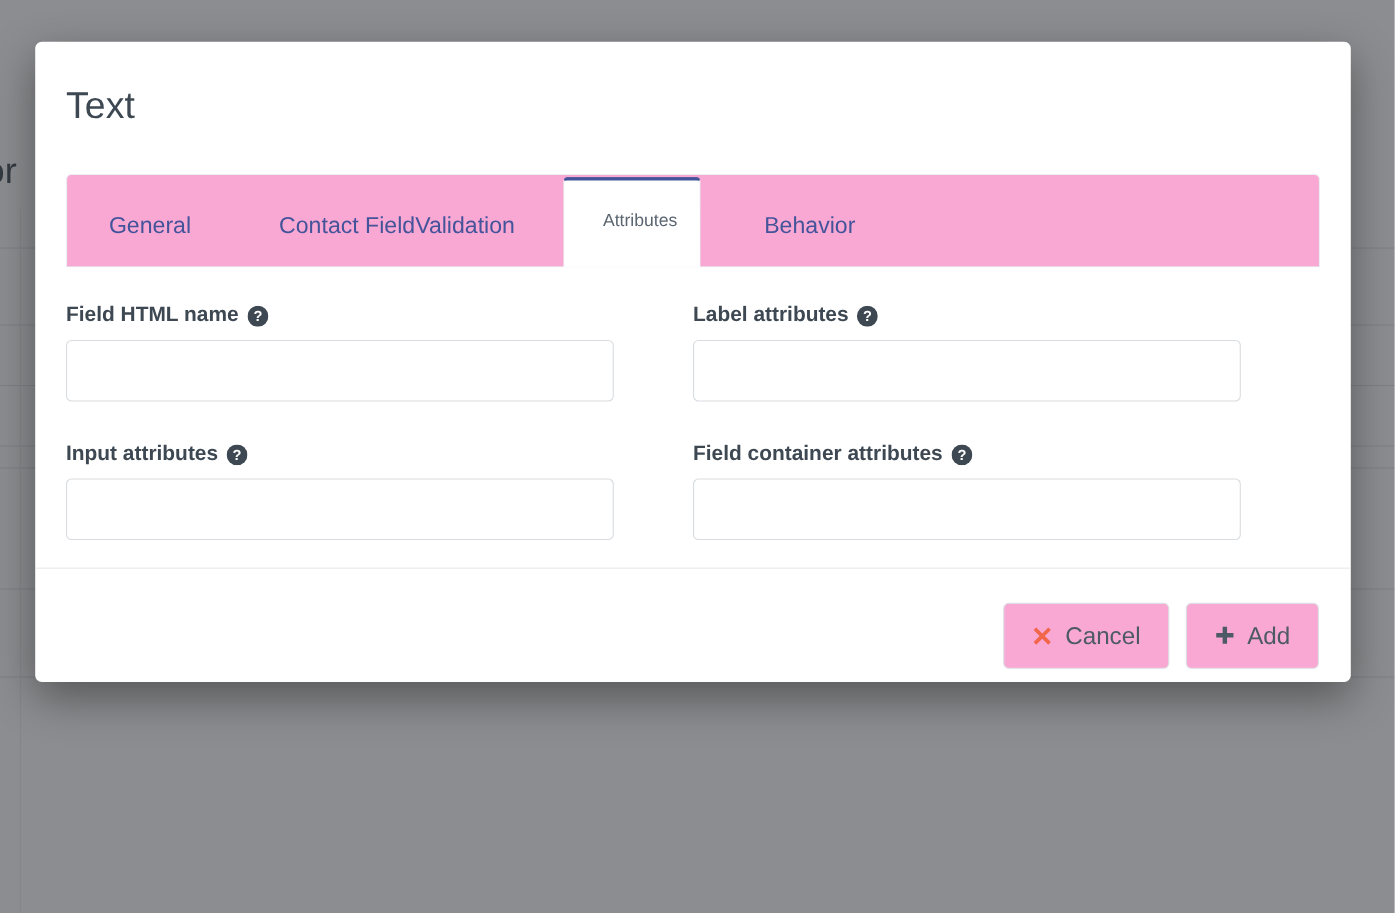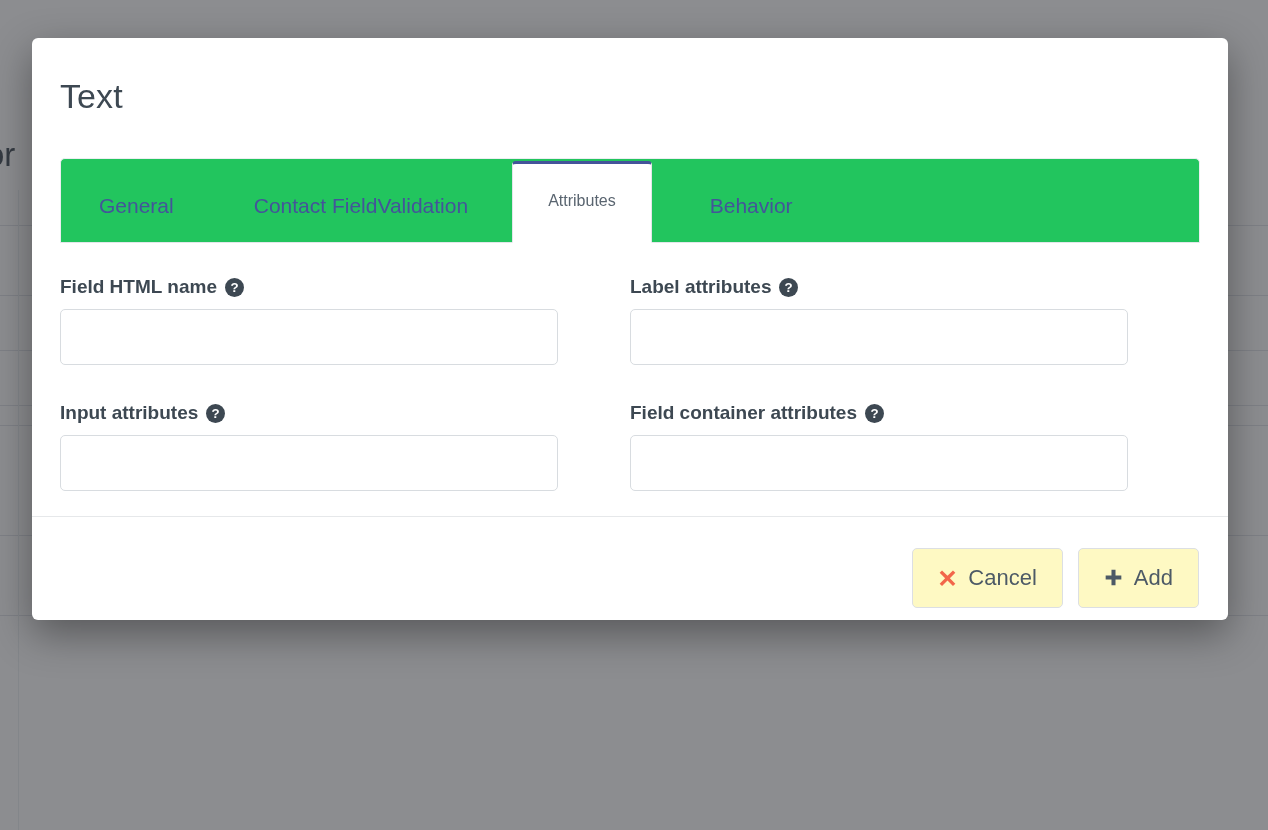--- a/index.html
+++ b/index.html
@@ -87,21 +87,21 @@
     padding: 0 28px;
     position: relative;
   }
 
   
   .tab-bar {
     margin-top: 42px;
     display: flex;
     align-items: flex-end;
     height: 85px;
-    background: #22c55e;
+    background: #f9a8d4;
     border: 1px solid #eceef1;
     border-bottom: 1px solid #e3e6ea;
     border-radius: 5px 5px 0 0;
     box-sizing: border-box;
   }
   .tab {
     font-size: 21px;
     color: #44549a;
     padding: 0 0 26px 0;
     cursor: pointer;
@@ -120,21 +120,21 @@
     position: relative;
     background: #ffffff;
     color: #5a6570;
     border: 1px solid #e3e6ea;
     border-top: 3px solid #44549a;
     border-bottom: 1px solid #ffffff;
     border-radius: 4px 4px 0 0;
     height: 82px;
     display: flex;
     align-items: center;
-    padding: 0 35px 4px 35px;
+    padding: 0 20px 4px 35px;
     margin-left: 44px;
     margin-bottom: -1px;
     box-sizing: border-box;
   }
 
   
   .form-grid {
     display: grid;
     grid-template-columns: 558px 558px;
     column-gap: 0;
@@ -186,21 +186,21 @@
     padding-right: 29px;
     gap: 15px;
     box-sizing: border-box;
   }
   .btn {
     display: inline-flex;
     align-items: center;
     gap: 11px;
     height: 60px;
     padding: 0 25px;
-    background: #fef9c3;
+    background: #f9a8d4;
     border: 1px solid #dcdfe3;
     border-radius: 5px;
     font-size: 22px;
     color: #4d5a66;
     font-family: "Liberation Sans", sans-serif;
     cursor: pointer;
     white-space: nowrap;
   }
   .btn-icon { display: inline-flex; align-items: center; }
 </style>

